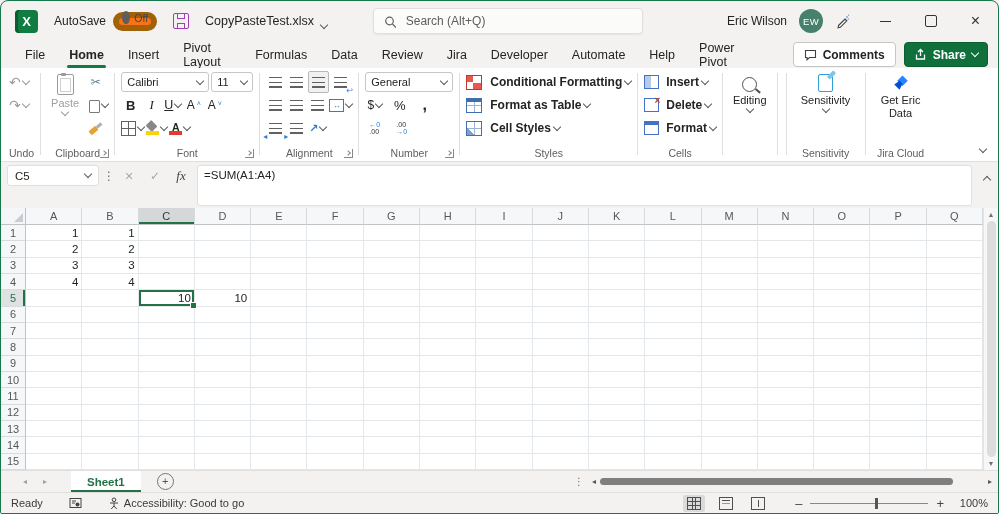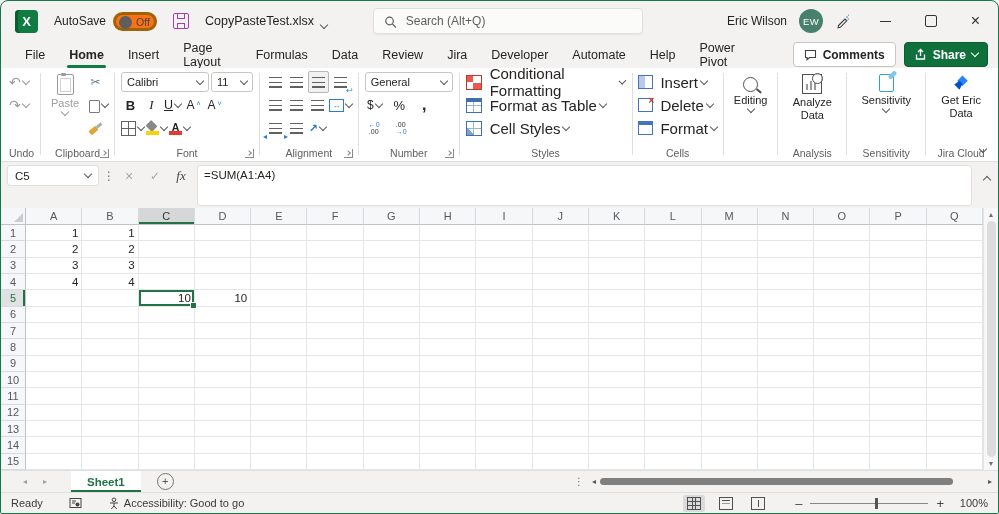--- a/index.html
+++ b/index.html
@@ -9,21 +9,21 @@
   .abs{position:absolute;}
   
   .cv{display:inline-block;width:5px;height:5px;border-right:1.2px solid #5a5a5a;border-bottom:1.2px solid #5a5a5a;transform:rotate(45deg);margin-top:-3px;}
   .cv.up{transform:rotate(-135deg);margin-top:3px;}
   .cv.dim{border-color:#9a9a9a;}
   .cv.white{border-color:#fff;}
   
   .titlebar{top:0;left:0;right:0;height:40px;display:flex;align-items:center;padding-left:14px;}
   .xlogo{width:23px;height:23px;border-radius:4px;background:#107c41;color:#fff;font-weight:bold;font-size:13px;display:flex;align-items:center;justify-content:center;box-shadow:inset 3px 0 0 #0b5c30;}
   .autosave{margin-left:16px;font-size:12px;display:flex;align-items:center;gap:7px;}
-  .toggle{width:44px;height:19px;border:3px solid #a16207;border-radius:10px;background:#f97316;display:flex;align-items:flex-start;padding:1px 3px;gap:4px;box-sizing:border-box;}
+  .toggle{width:44px;height:19px;border:6px solid #a16207;border-radius:10px;background:#f97316;display:flex;align-items:flex-end;padding:1px 3px;gap:4px;box-sizing:border-box;}
   .knob{width:13px;height:13px;border-radius:50%;background:#605e5c;}
   .toggle .st{font-size:10.5px;color:#444;}
   .floppy{width:14px;height:14px;border:1.6px solid #a33fb5;border-radius:2px;position:relative;margin-left:16px;}
   .floppy::before{content:"";position:absolute;top:-1px;left:3px;width:6px;height:5px;border:1.6px solid #a33fb5;border-top:none;}
   .floppy::after{content:"";position:absolute;bottom:-1px;left:3px;width:6px;height:5px;border:1.6px solid #a33fb5;border-bottom:none;}
   .fname{margin-left:16px;font-size:12.5px;display:flex;align-items:flex-end;gap:7px;}
   .searchbox{left:372px;top:7px;width:270px;height:26px;background:#fbfbfa;border:1px solid #e1dfdd;border-radius:4px;display:flex;align-items:center;padding:0 10px;gap:8px;box-sizing:border-box;box-shadow:0 1px 2px rgba(0,0,0,.06);}
   .searchbox input{border:none;outline:none;background:transparent;font-size:12px;width:100%;font-family:inherit;color:#333;}
   .searchbox input::placeholder{color:#605e5c;}
   .tb-right{margin-left:auto;display:flex;align-items:center;height:100%;}
@@ -100,21 +100,21 @@
      linear-gradient(#9ab4d8,#9ab4d8) center/100% 1px no-repeat,
      linear-gradient(#9ab4d8,#9ab4d8) center/1px 100% no-repeat;}
   .ic-cs{border:1px solid #3f6fae;background:
      linear-gradient(45deg,#7da0cc 0 5px,transparent 5px) bottom left/7px 7px no-repeat,
      linear-gradient(#9ab4d8,#9ab4d8) center/100% 1px no-repeat,
      linear-gradient(#9ab4d8,#9ab4d8) center/1px 100% no-repeat;}
   .cic{width:13px;height:12px;flex:none;margin-right:4px;border:1px solid #4472c4;position:relative;}
   .ic-ins{background:linear-gradient(#b7cbe8,#b7cbe8) left/6px 100% no-repeat;}
   .ic-del::after{content:"×";position:absolute;right:-2px;top:-4px;color:#c43e1c;font-weight:700;font-size:10px;}
   .ic-fmt{background:linear-gradient(#4472c4,#4472c4) top/100% 3px no-repeat;}
-  .srow,.crow{display:flex;align-items:center;height:22px;font-size:15px;gap:3px;}
+  .srow,.crow{display:flex;align-items:center;height:22px;font-size:12px;gap:3px;font-weight:bold;}
   
   .mag{width:13px;height:13px;border:1.6px solid #505050;border-radius:50%;position:relative;}
   .mag::after{content:"";position:absolute;width:6px;height:1.6px;background:#505050;right:-5px;bottom:-1px;transform:rotate(40deg);}
   .anic{width:18px;height:18px;border:1px solid #505050;position:relative;background:
      linear-gradient(#9a9a9a,#9a9a9a) 3px 9px/2px 6px no-repeat,
      linear-gradient(#9a9a9a,#9a9a9a) 7px 6px/2px 9px no-repeat,
      linear-gradient(#9a9a9a,#9a9a9a) 11px 8px/2px 7px no-repeat;}
   .anic::after{content:"";position:absolute;right:-2px;top:-2px;width:9px;height:9px;border:1.6px solid #505050;border-radius:50%;background:rgba(255,255,255,.7);}
   .senic{width:13px;height:16px;border:1.5px solid #2ea0d8;border-radius:2px;position:relative;}
   .senic::after{content:"";position:absolute;right:-4px;top:-2px;width:9px;height:4px;background:#7fc5e8;transform:rotate(-45deg);border-radius:1px;}
@@ -212,21 +212,21 @@
         <span style="font-size:16px;">×</span>
       </span>
   </div>
 </div>
 
 <div class="abs tabrow">
   <div style="display:flex;height:100%;">
       <div class="tab">File</div>
       <div class="tab active">Home</div>
       <div class="tab">Insert</div>
-      <div class="tab">Page Layout</div>
+      <div class="tab">Pivot Layout</div>
       <div class="tab">Formulas</div>
       <div class="tab">Data</div>
       <div class="tab">Review</div>
       <div class="tab">Jira</div>
       <div class="tab">Developer</div>
       <div class="tab">Automate</div>
       <div class="tab">Help</div>
       <div class="tab">Power Pivot</div>
     </div>
   <div class="tabrow-right">
@@ -522,31 +522,20 @@
         <span class="mag"></span>
         <span>Editing</span>
         <span class="cv"></span>
       </div>
     </div>
     <div class="glabel"></div>
   </div>
 
   <div class="gsep"></div>
 
-  <div class="group">
-    <div class="gbody">
-      <div class="bigbtn" style="width:48px;">
-        <span class="anic"></span>
-        <span>Analyze Data</span>
-      </div>
-    </div>
-    <div class="glabel">
-        <span>Analysis</span>
-      </div>
-  </div>
 
   <div class="gsep"></div>
 
   <div class="group">
     <div class="gbody">
       <div class="bigbtn" style="width:58px;">
         <span class="senic"></span>
         <span>Sensitivity</span>
         <span class="cv"></span>
       </div>

